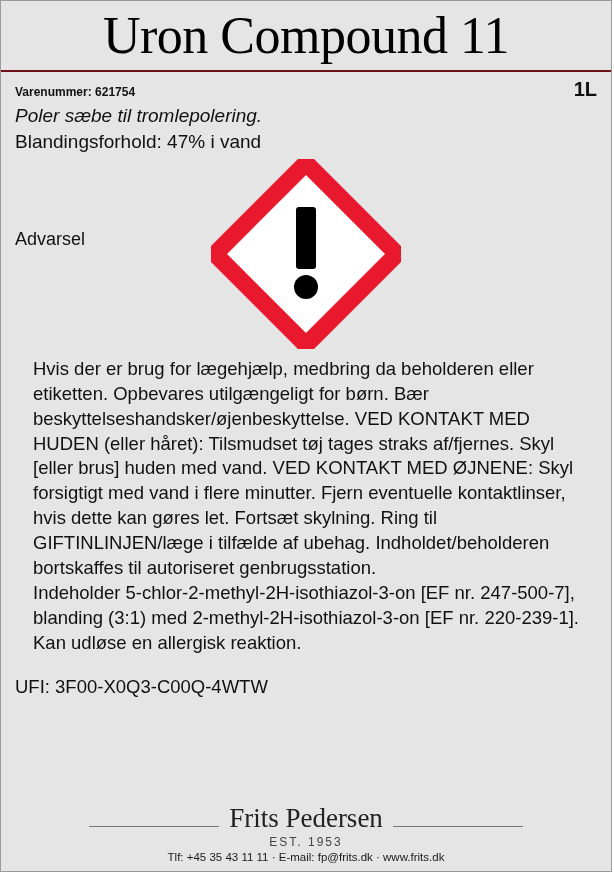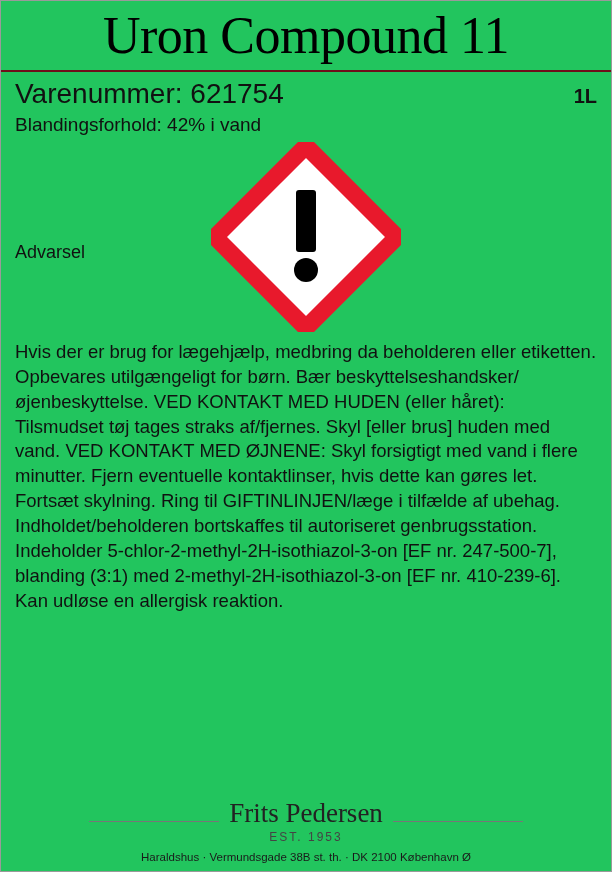--- a/index.html
+++ b/index.html
@@ -13,21 +13,21 @@
     font-family: "Liberation Sans", sans-serif;
     color: #111111;
     overflow: hidden;
   }
   .label {
     position: relative;
     width: 612px;
     height: 872px;
     border: 1px solid #9a9a9a;
     box-sizing: border-box;
-    background: #22c55e;
+    background: #e5e5e5;
     display: flex;
     flex-direction: column;
   }
   
   .title-block {
     padding: 8px 14px 4px 14px;
     text-align: center;
   }
   .title {
     font-family: "Liberation Serif", serif;
@@ -45,22 +45,22 @@
   
   .info {
     padding: 6px 14px 0 14px;
   }
   .row-1 {
     display: flex;
     align-items: baseline;
     justify-content: space-between;
   }
   .varenummer {
-    font-size: 28px;
-    font-weight: normal;
+    font-size: 12px;
+    font-weight: bold;
   }
   .volume {
     font-size: 20px;
     font-weight: bold;
     margin-left: 40px;
   }
   .subtitle {
     font-size: 19px;
     font-style: italic;
     margin-top: 4px;
@@ -71,40 +71,41 @@
   }
   
   .pictogram-area {
     position: relative;
     height: 198px;
     margin-top: 6px;
   }
   .signal-word {
     position: absolute;
     left: 14px;
-    top: 100px;
+    top: 70px;
     font-size: 18px;
     text-align: center;
   }
   .ghs {
     position: absolute;
     left: 50%;
     transform: translateX(-50%);
     top: 0;
     width: 190px;
     height: 190px;
   }
   .ghs svg {
     display: block;
   }
   
   .statements {
     padding: 0 14px;
     font-size: 18.5px;
     line-height: 1.35;
+    margin-left: 18px;
   }
   .statements p {
     margin: 0;
   }
   .statements p + p {
     margin-top: 0px;
   }
   .ufi {
     padding: 0 14px;
     margin-top: 20px;
@@ -156,45 +157,47 @@
   <div class="title-block">
     <div class="title">Uron Compound 11</div>
   </div>
   <div class="rule"></div>
 
   <div class="info">
     <div class="row-1">
       <div class="varenummer">Varenummer: 621754</div>
       <div class="volume">1L</div>
     </div>
-    <div class="mixing">Blandingsforhold: 42% i vand</div>
+    <div class="subtitle">Poler sæbe til tromlepolering.</div>
+    <div class="mixing">Blandingsforhold: 47% i vand</div>
   </div>
 
   <div class="pictogram-area">
     <div class="signal-word">Advarsel</div>
     <div class="ghs">
       <svg width="190" height="190" viewBox="0 0 190 190" xmlns="http://www.w3.org/2000/svg">
         <polygon points="95,4 186,95 95,186 4,95" fill="#ffffff" stroke="#e8192c" stroke-width="17"></polygon>
         <rect x="85" y="48" width="20" height="62" rx="3" fill="#000000"></rect>
         <circle cx="95" cy="128" r="12" fill="#000000"></circle>
       </svg>
     </div>
   </div>
 
   <div class="statements">
     <p>Hvis der er brug for lægehjælp, medbring da beholderen eller etiketten. Opbevares utilgængeligt for børn. Bær beskyttelseshandsker/øjenbeskyttelse. VED KONTAKT MED HUDEN (eller håret): Tilsmudset tøj tages straks af/fjernes. Skyl [eller brus] huden med vand. VED KONTAKT MED ØJNENE: Skyl forsigtigt med vand i flere minutter. Fjern eventuelle kontaktlinser, hvis dette kan gøres let. Fortsæt skylning. Ring til GIFTINLINJEN/læge i tilfælde af ubehag. Indholdet/beholderen bortskaffes til autoriseret genbrugsstation.</p>
-    <p>Indeholder 5-chlor-2-methyl-2H-isothiazol-3-on [EF nr. 247-500-7], blanding (3:1) med 2-methyl-2H-isothiazol-3-on [EF nr. 410-239-6]. Kan udløse en allergisk reaktion.</p>
-  </div>
-
+    <p>Indeholder 5-chlor-2-methyl-2H-isothiazol-3-on [EF nr. 247-500-7], blanding (3:1) med 2-methyl-2H-isothiazol-3-on [EF nr. 220-239-1]. Kan udløse en allergisk reaktion.</p>
+  </div>
+
+  <div class="ufi">UFI: 3F00-X0Q3-C00Q-4WTW</div>
 
   <div class="footer">
     <div class="logo-wrap">
       <div class="logo-line"></div>
       <div>
         <div class="logo-name">Frits Pedersen</div>
         <div class="logo-est">EST. 1953</div>
       </div>
       <div class="logo-line"></div>
     </div>
-    <div class="footer-line">Haraldshus · Vermundsgade 38B st. th. · DK 2100 København Ø</div>
+    <div class="footer-line second">Tlf: +45 35 43 11 11 · E-mail: fp@frits.dk · www.frits.dk</div>
   </div>
 
 </div>
 
 </body></html>

